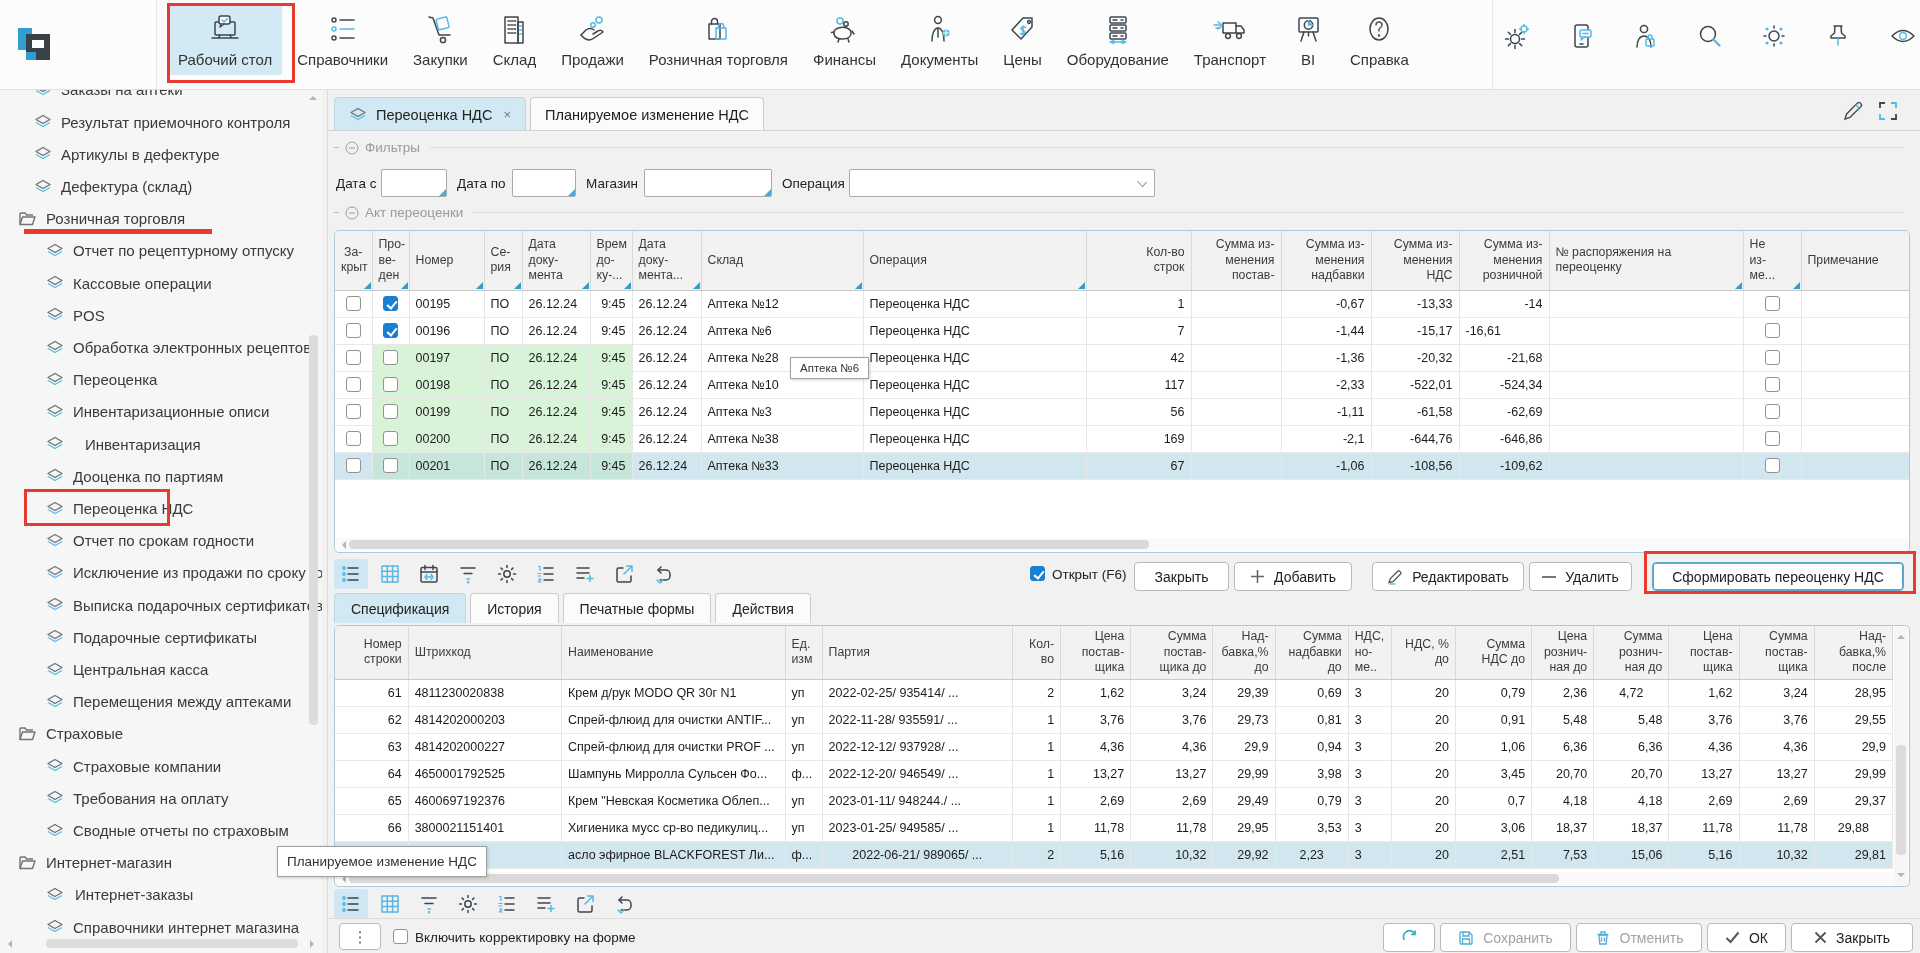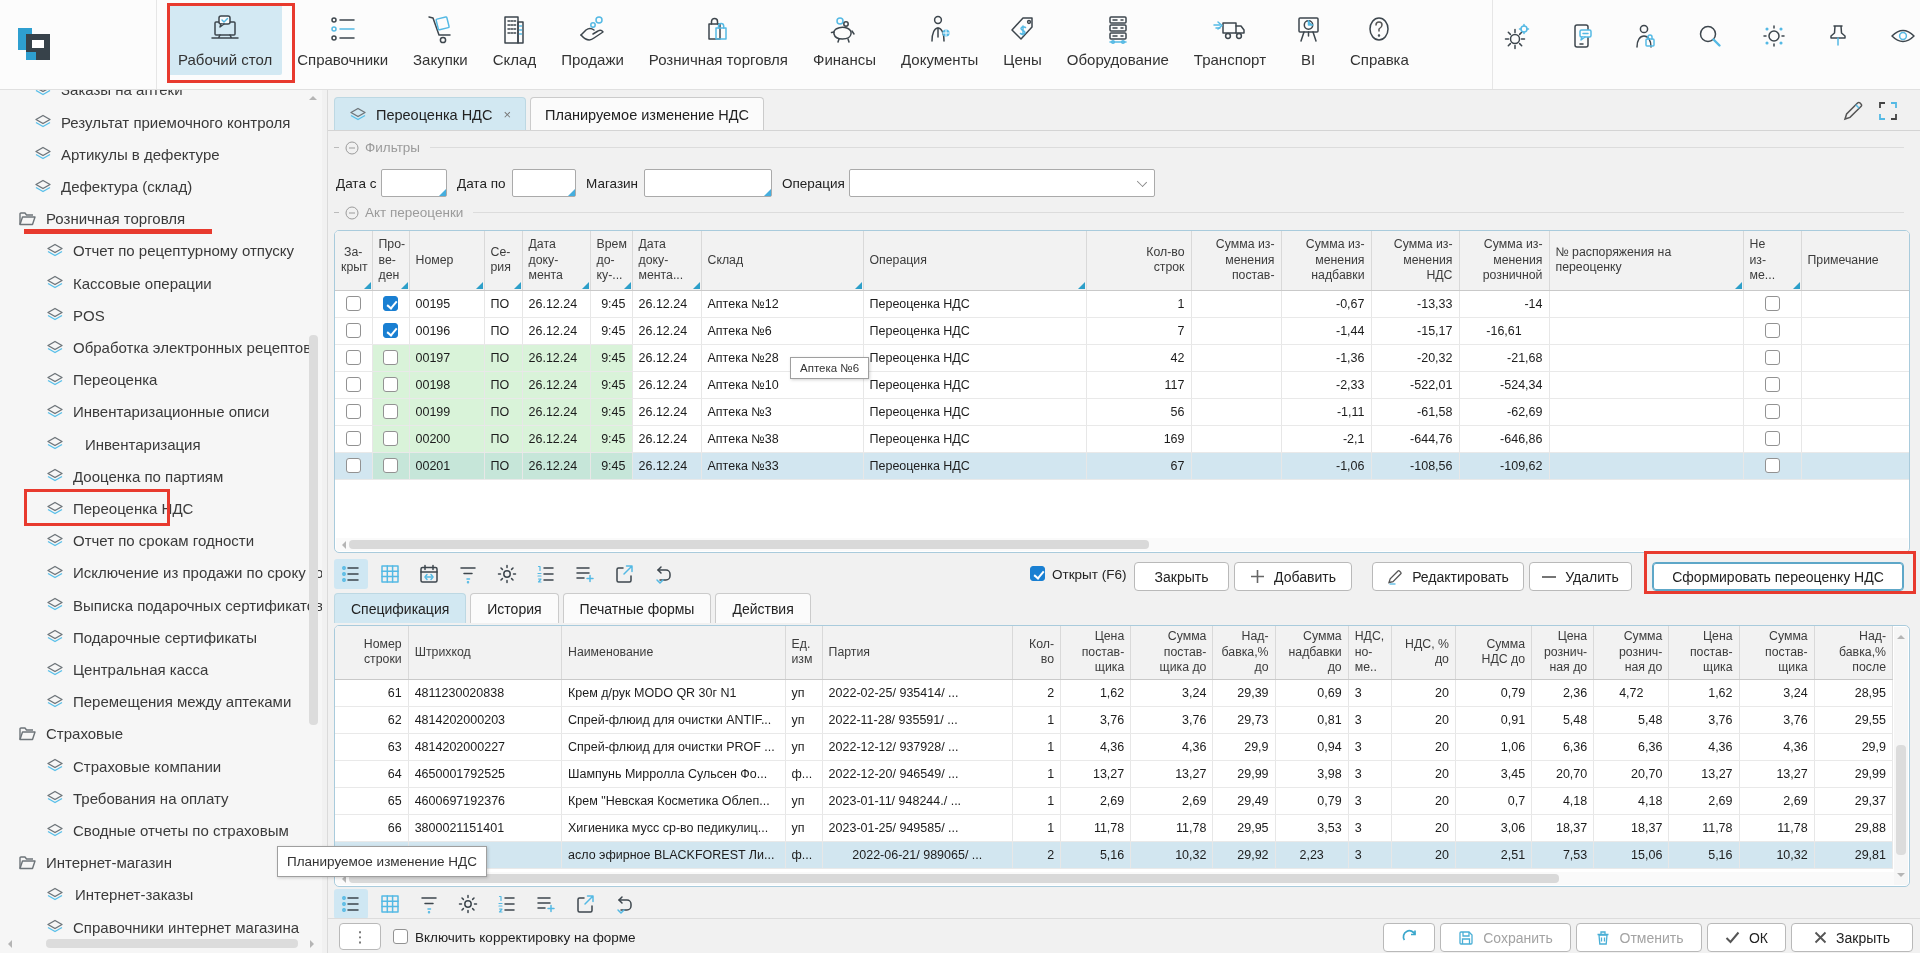--- a/index.html
+++ b/index.html
@@ -733,21 +733,21 @@
           <td class="" style="text-align:left">ПО</td>
           <td class="" style="text-align:left">26.12.24</td>
           <td class="" style="text-align:right">9:45</td>
           <td class="" style="text-align:left">26.12.24</td>
           <td class="" style="text-align:left">Аптека №6</td>
           <td class="" style="text-align:left">Переоценка НДС</td>
           <td class="" style="text-align:right">7</td>
           <td class="" style="text-align:right"></td>
           <td class="" style="text-align:right">-1,44</td>
           <td class="" style="text-align:right">-15,17</td>
-          <td class="" style="text-align:center">-16,61</td>
+          <td class="" style="text-align:left">-16,61</td>
           <td class="" style="text-align:left"></td>
           <td class="" style="text-align:center"><span class="cb"></span></td>
           <td class="" style="text-align:left"></td>
         </tr>
         <tr style="height: 27px;">
           <td class="" style="text-align:center"><span class="cb"></span></td>
           <td class="grn" style="text-align:center"><span class="cb"></span></td>
           <td class="grn" style="text-align:left">00197</td>
           <td class="grn" style="text-align:left">ПО</td>
           <td class="grn" style="text-align:left">26.12.24</td>
@@ -1141,21 +1141,21 @@
           <td style="text-align:right">11,78</td>
           <td style="text-align:right">29,95</td>
           <td style="text-align:right">3,53</td>
           <td style="text-align:left">3</td>
           <td style="text-align:right">20</td>
           <td style="text-align:right">3,06</td>
           <td style="text-align:right">18,37</td>
           <td style="text-align:right">18,37</td>
           <td style="text-align:right">11,78</td>
           <td style="text-align:right">11,78</td>
-          <td style="text-align:right">29,88</td>
+          <td style="text-align:center">29,88</td>
         </tr>
         <tr class="sel" style="height: 27px;">
           <td style="text-align:right">67</td>
           <td style="text-align:left"></td>
           <td style="text-align:left">асло эфирное BLACKFOREST Ли...</td>
           <td style="text-align:left">ф...</td>
           <td style="text-align:center">2022-06-21/ 989065/ ...</td>
           <td style="text-align:right">2</td>
           <td style="text-align:right">5,16</td>
           <td style="text-align:right">10,32</td>

